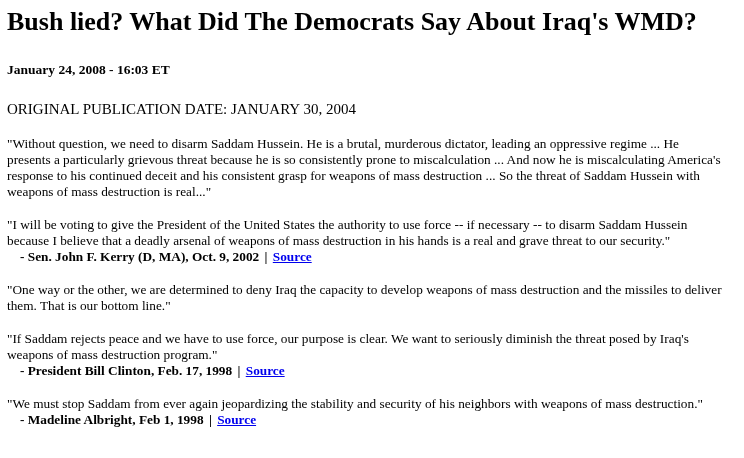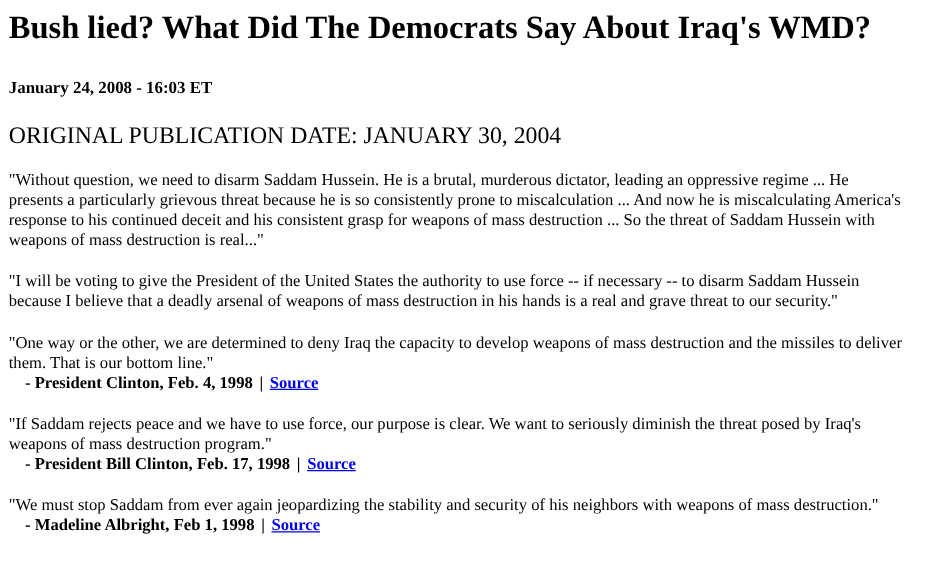--- a/index.html
+++ b/index.html
@@ -24,21 +24,21 @@
     margin: 2px 0 25px 0;
     letter-spacing: 0px;
   }
   p.dateline {
     font-size: 13.5px;
     line-height: 16px;
     font-weight: bold;
     margin: 0 0 23px 0;
   }
   p.pubdate {
-    font-size: 19px;
+    font-size: 15px;
     line-height: 16px;
     font-weight: normal;
     margin: 0 0 19px 0;
   }
   p.quote {
     font-size: 13.3px;
     line-height: 16px;
     margin: 0 0 17px 0;
   }
   .attribution {
@@ -66,25 +66,25 @@
   <p class="dateline">January 24, 2008 - 16:03 ET</p>
 
   <p class="pubdate">ORIGINAL PUBLICATION DATE: JANUARY 30, 2004</p>
 
   <p class="quote">
     <span>"Without question, we need to disarm Saddam Hussein. He is a brutal, murderous dictator, leading an oppressive regime ... He presents a particularly grievous threat because he is so consistently prone to miscalculation ... And now he is miscalculating America's response to his continued deceit and his consistent grasp for weapons of mass destruction ... So the threat of Saddam Hussein with weapons of mass destruction is real..."</span><br>
   </p>
 
   <p class="quote">
     <span>"I will be voting to give the President of the United States the authority to use force -- if necessary -- to disarm Saddam Hussein because I believe that a deadly arsenal of weapons of mass destruction in his hands is a real and grave threat to our security."</span><br>
+    <span class="attribution"><span>- Sen. John F. Kerry (D, MA), Oct. 9, 2002</span> <span class="attr-sep">|</span> <a class="source-link" href="#" style="color: rgb(0, 0, 238);">Source</a></span>
   </p>
 
   <p class="quote">
     <span>"One way or the other, we are determined to deny Iraq the capacity to develop weapons of mass destruction and the missiles to deliver them. That is our bottom line."</span><br>
-    <span class="attribution"><span>- President Clinton, Feb. 4, 1998</span> <span class="attr-sep">|</span> <a class="source-link" href="#" style="color: rgb(0, 0, 238);">Source</a></span>
   </p>
 
   <p class="quote">
     <span>"If Saddam rejects peace and we have to use force, our purpose is clear. We want to seriously diminish the threat posed by Iraq's weapons of mass destruction program."</span><br>
     <span class="attribution"><span>- President Bill Clinton, Feb. 17, 1998</span> <span class="attr-sep">|</span> <a class="source-link" href="#" style="color: rgb(0, 0, 238);">Source</a></span>
   </p>
 
   <p class="quote">
     <span>"We must stop Saddam from ever again jeopardizing the stability and security of his neighbors with weapons of mass destruction."</span><br>
     <span class="attribution"><span>- Madeline Albright, Feb 1, 1998</span> <span class="attr-sep">|</span> <a class="source-link" href="#" style="color: rgb(0, 0, 238);">Source</a></span>

